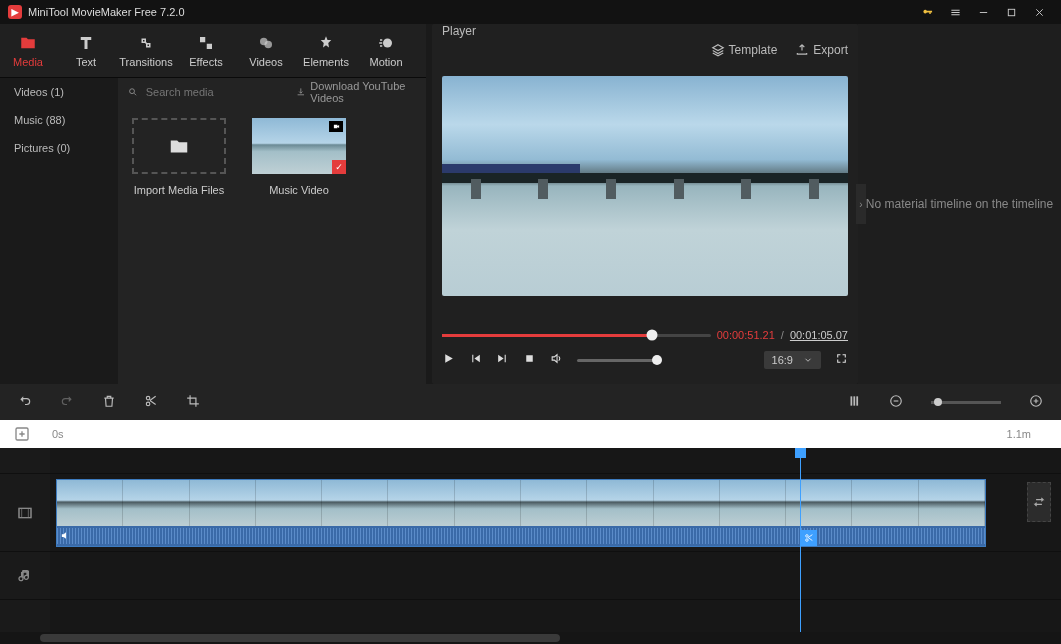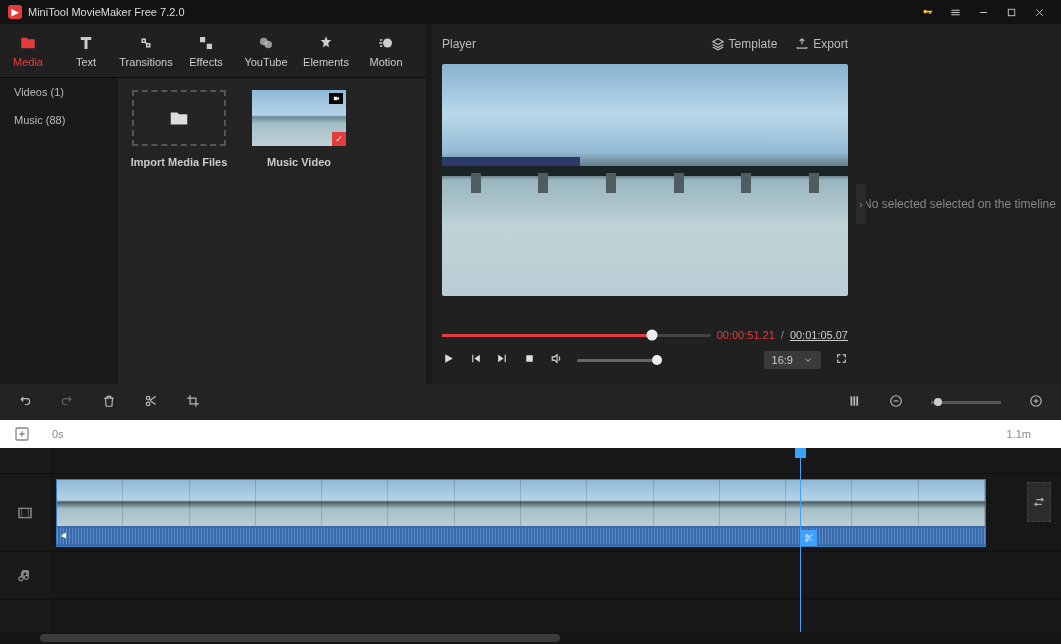--- a/index.html
+++ b/index.html
@@ -33,25 +33,25 @@
 .searchrow .sinput { background: transparent; border: none; color: #999; flex: 1; font-size: 11px; outline: none; }
 .searchrow .dl { margin-left: auto; display: flex; align-items: center; gap: 5px; }
 .mediaitems { flex: 1; display: flex; padding: 12px; gap: 22px; align-items: flex-start; }
 .mcard { width: 98px; display: flex; flex-direction: column; align-items: center; gap: 10px; }
 .mcard .thumb { width: 94px; height: 56px; position: relative; }
 .mcard .thumb.import { border: 2px dashed #555; display: flex; align-items: center; justify-content: center; }
 .mcard .thumb.import svg { width: 22px; height: 22px; color: #ddd; }
 .mcard .thumb.vid { background: linear-gradient(#8fb9d6 0%, #b5d4e8 45%, #6b8a95 48%, #a3bfc8 60%, #bfd0d5 100%); }
 .mcard .thumb .cambadge { position: absolute; top: 3px; right: 3px; width: 14px; height: 11px; background: #000; color:#fff; display:flex; align-items:center; justify-content:center; }
 .mcard .thumb .checkbadge { position: absolute; bottom: 0; right: 0; width: 14px; height: 14px; background: #e43c3c; color:#fff; display:flex; align-items:center; justify-content:center; font-size:9px; }
-.mcard .label { font-size: 11px; color: #ccc; font-weight: bold; }
+.mcard .label { font-size: 11px; color: #ccc; }
 
 
 .previewpanel { width: 426px; margin-left: 6px; background: #202020; display: flex; flex-direction: column; padding: 0 10px 10px 10px; border-radius: 2px; }
-.previewhead { height: 40px; display: flex; align-items: center; font-size: 12px; color: #bbb; gap: 18px; }
+.previewhead { height: 52px; display: flex; font-size: 12px; color: #bbb; gap: 18px; }
 .previewhead .spacer { flex: 1; }
 .previewhead .pbtn { display: flex; align-items: center; gap: 4px; }
 .previewvid { flex: 1; background: linear-gradient(#88b3d1 0%, #bad8ea 22%, #93bbd4 38%, #5c727a 45%, #3a4a50 46.2%, #98b5be 50%, #c0d3d8 70%, #b8cdd4 100%); border-radius: 2px; position: relative; overflow: hidden; }
 .previewvid .bridge { position:absolute; left:0; right:0; top:44%; height:10px; background:#1a2426; }
 .previewvid .train { position:absolute; left:0; width:34%; top:40%; height:10px; background:#2b3a6b; }
 .previewvid .pillars { position:absolute; left:0; right:0; top:47%; height:20px; display:flex; justify-content:space-around; }
 .previewvid .pillars span { width:10px; background:#515c60; }
 .progress { height: 22px; display: flex; align-items: center; gap: 6px; font-size: 11px; margin-top: 28px; }
 .progress .track { flex: 1; height: 3px; background: #444; position: relative; border-radius: 2px; }
 .progress .track .fill { position: absolute; left: 0; top: 0; height: 100%; width: 78%; background: #e43c3c; }
@@ -167,42 +167,56 @@
             <rect x="4" y="4" width="7" height="7"></rect>
             <rect x="13" y="13" width="7" height="7"></rect>
           </svg>
           <span>Effects</span>
         </div>
       <div class="titem">
           <svg viewBox="0 0 24 24">
             <circle cx="9" cy="10" r="5" opacity="0.7"></circle>
             <circle cx="15" cy="14" r="5" opacity="0.7"></circle>
           </svg>
-          <span>YouTube</span>
+          <span>Videos</span>
         </div>
       <div class="titem">
           <svg viewBox="0 0 24 24">
             <path d="M12 3l2 5h5l-4 4 1 6-4-3-4 3 1-6-4-4h5z"></path>
           </svg>
           <span>Elements</span>
         </div>
       <div class="titem">
           <svg viewBox="0 0 24 24">
             <circle cx="14" cy="12" r="6"></circle>
             <path d="M4 8h3M3 12h4M4 16h3" stroke="currentColor" stroke-width="2"></path>
           </svg>
           <span>Motion</span>
         </div>
     </div>
     <div class="mediasplit">
       <div class="sidelist">
         <div class="sitem">Videos (1)</div>
         <div class="sitem">Music (88)</div>
+        <div class="sitem">Pictures (0)</div>
       </div>
       <div class="mediacontent">
+        <div class="searchrow">
+          <svg width="12" height="12" viewBox="0 0 24 24">
+              <circle cx="10" cy="10" r="6" fill="none" stroke="currentColor" stroke-width="2"></circle>
+              <path d="M15 15l5 5" stroke="currentColor" stroke-width="2"></path>
+            </svg>
+          <input class="sinput" placeholder="Search media" style="">
+          <div class="dl">
+            <svg width="12" height="12" viewBox="0 0 24 24">
+                <path d="M12 3v12m0 0l-4-4m4 4l4-4M4 19h16" stroke="currentColor" stroke-width="2" fill="none"></path>
+              </svg>
+            <span>Download YouTube Videos</span>
+          </div>
+        </div>
         <div class="mediaitems">
           <div class="mcard">
             <div class="thumb import">
                 <svg viewBox="0 0 24 24">
                   <path d="M3 6h7l2 2h9v11H3z"></path>
                 </svg>
               </div>
             <div class="label">Import Media Files</div>
           </div>
           <div class="mcard">
@@ -286,21 +300,21 @@
           </svg>
         </div>
       <div class="cbtn"><svg viewBox="0 0 24 24">
             <path d="M4 4h6v2H6v4H4zM20 4v6h-2V6h-4V4zM4 20v-6h2v4h4v2zM20 20h-6v-2h4v-4h2z"></path>
           </svg></div>
     </div>
   </div>
 
   <div class="rightpanel">
     <div class="chev">›</div>
-    <span>No selected selected on the timeline</span>
+    <span>No material timeline on the timeline</span>
   </div>
 </div>
 
 <div class="timeline">
   <div class="tlbar">
     <div class="tbtn"><svg viewBox="0 0 24 24">
           <path d="M9 14l-5-5 5-5v3h6a6 6 0 0 1 0 12h-3v-2h3a4 4 0 0 0 0-8H9z"></path>
         </svg></div>
     <div class="tbtn" style="opacity:0.4"><svg viewBox="0 0 24 24">
           <path d="M15 14l5-5-5-5v3H9a6 6 0 0 0 0 12h3v-2H9a4 4 0 0 1 0-8h6z"></path>

